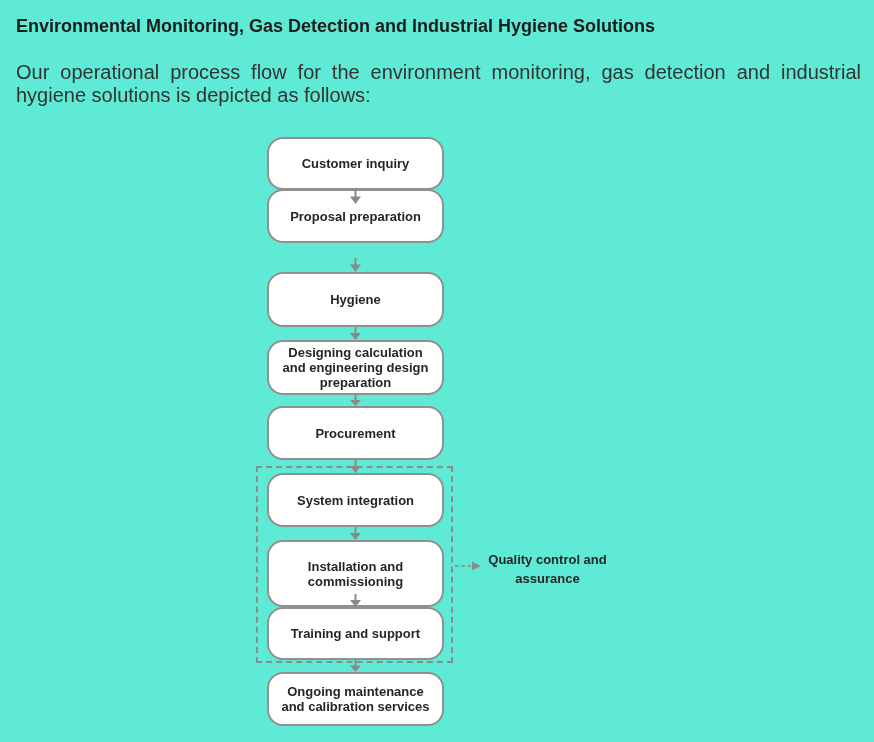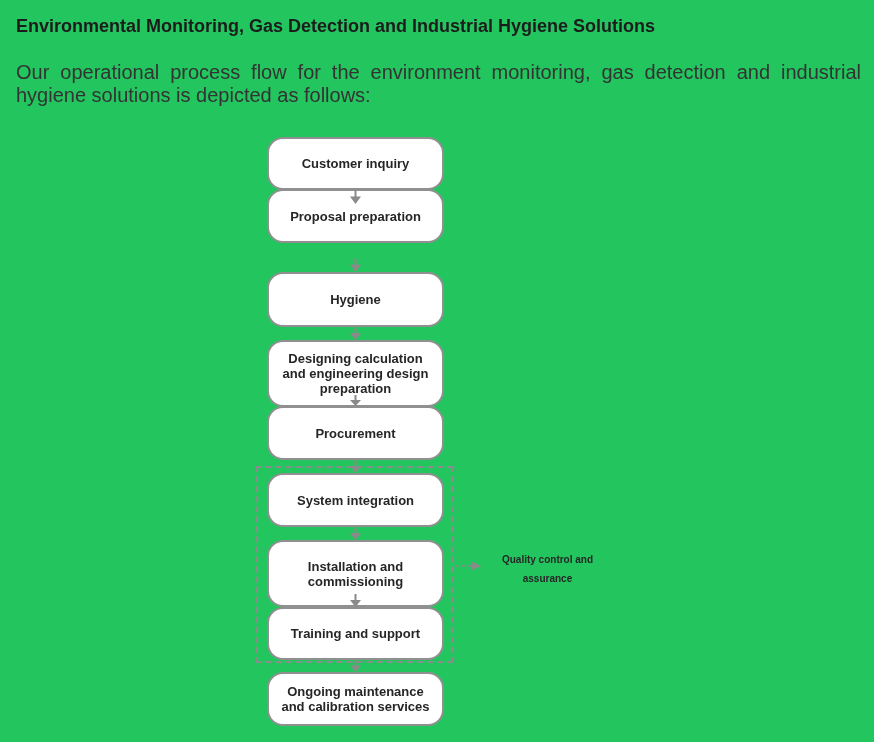--- a/index.html
+++ b/index.html
@@ -1,20 +1,20 @@
 <!DOCTYPE html>
 <html><head>
 <meta charset="utf-8">
 <style>
   html, body { margin: 0; padding: 0; background: #ffffff; }
   #page {
     position: relative;
     width: 874px;
     height: 742px;
-    background: #22c55e;
+    background: #5eead4;
     font-family: "Liberation Sans", sans-serif;
     overflow: hidden;
   }
   .page-title {
     position: absolute;
     left: 16px;
     top: 15px;
     width: 845px;
     margin: 0;
     font-size: 18px;
@@ -86,21 +86,21 @@
     height: 14px;
     z-index: 3;
     font-size: 0;
   }
   .side-label {
     position: absolute;
     left: 477px;
     top: 550px;
     width: 141px;
     text-align: center;
-    font-size: 10px;
+    font-size: 13px;
     line-height: 19px;
     font-weight: bold;
     color: #262626;
   }
 </style>
 </head>
 <body>
 
 <div id="page">
 
@@ -111,21 +111,21 @@
     <span class="line2">hygiene solutions is depicted as follows:</span>
   </p>
 
   <div class="diagram">
 
     <div class="group-box"></div>
 
     <div class="step" style="top:137px;height:53px">Customer inquiry</div>
     <div class="step" style="top:189px;height:54px">Proposal preparation</div>
     <div class="step" style="top:272px;height:55px">Hygiene</div>
-    <div class="step" style="top:340px;height:67px">Designing calculation and engineering design preparation</div>
+    <div class="step" style="top:340px;height:55px">Designing calculation and engineering design preparation</div>
     <div class="step" style="top:406px;height:54px">Procurement</div>
     <div class="step" style="top:473px;height:54px">System integration</div>
     <div class="step" style="top:540px;height:67px">Installation and commissioning</div>
     <div class="step" style="top:607px;height:53px">Training and support</div>
     <div class="step" style="top:672px;height:54px">Ongoing maintenance and calibration services</div>
 
     <div class="arrow" style="top:190px;height:14px">
       <svg viewBox="0 0 15 14" preserveAspectRatio="none">
           <rect x="6.5" y="0" width="2" height="7.5" fill="#8a8a8a"></rect>
           <polygon points="2,6.5 13,6.5 7.5,14" fill="#8a8a8a"></polygon>

